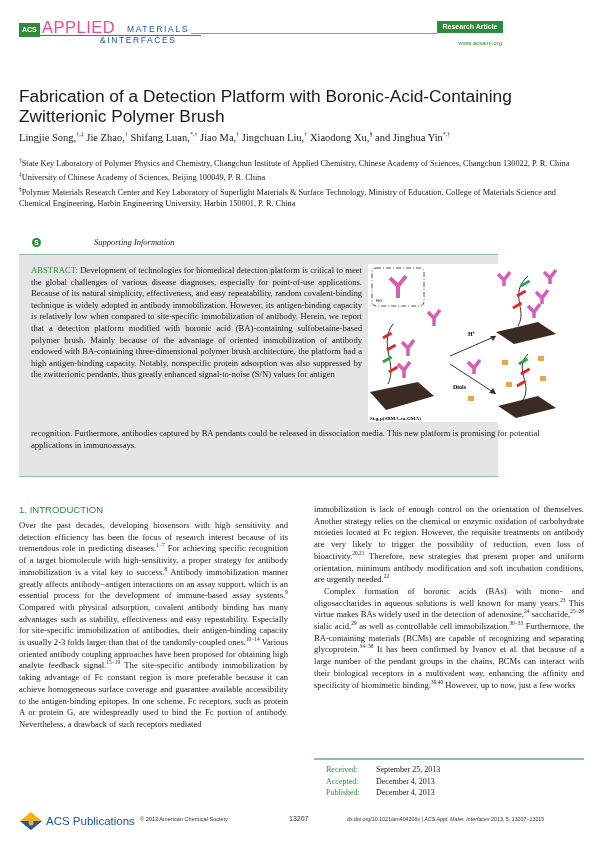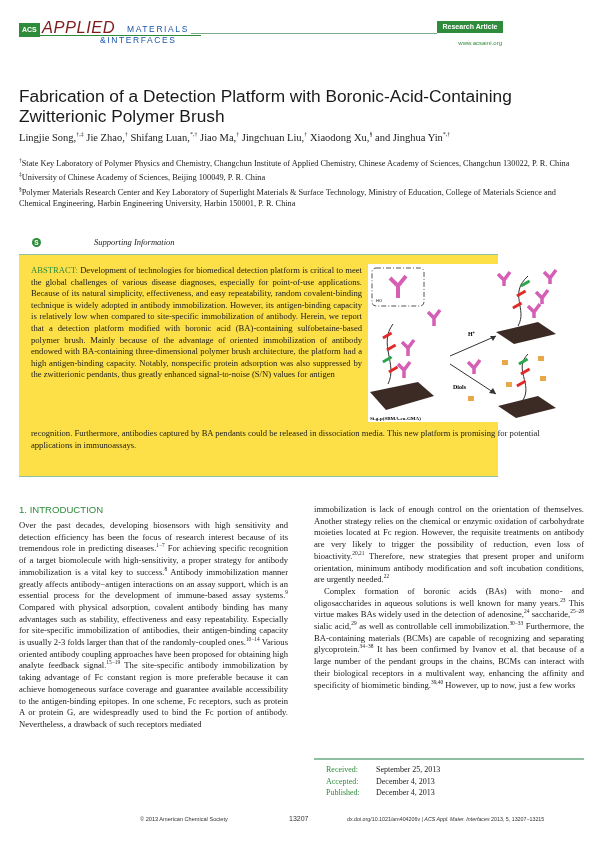--- a/index.html
+++ b/index.html
@@ -4,22 +4,22 @@
 <style>
   html, body { margin: 0; padding: 0; background: #ffffff; }
   body { width: 605px; height: 842px; position: relative; overflow: hidden;
          font-family: "Liberation Serif", "DejaVu Serif", serif; color: #1a1a1a; }
 
   
   .journal-logo { position: absolute; left: 19px; top: 20px; height: 24px; }
   .acs-box { position: absolute; left: 0; top: 3px; background: #2e8b3a; color: #fff;
              font-family: "Liberation Sans", sans-serif; font-weight: bold; font-size: 7px;
              padding: 2px 3px; height: 10px; line-height: 10px; }
-  .applied { position: absolute; left: 23px; top: -2px; color: #7f1d1d;
-             font-family: "Liberation Sans", sans-serif; font-size: 16.5px; letter-spacing: 0.5px; white-space: nowrap; font-style: italic; }
+  .applied { position: absolute; left: 23px; top: -2px; color: #ec4899;
+             font-family: "Liberation Sans", sans-serif; font-size: 16.5px; letter-spacing: 0.5px; white-space: nowrap; }
   .materials { position: absolute; left: 92px; top: 4px; color: #1b55a8;
                font-family: "Liberation Sans", sans-serif; font-size: 8.5px; letter-spacing: 1.6px; white-space: nowrap; padding-left: 16px; }
   .interfaces { position: absolute; left: 81px; top: 15px; color: #1b55a8;
                 font-family: "Liberation Sans", sans-serif; font-size: 8.5px; letter-spacing: 1.6px; white-space: nowrap; }
   .logo-underline { position: absolute; left: 0; top: 15px; width: 182px; height: 1px; background: #2e8b3a; }
   .header-rule { position: absolute; left: 191px; top: 33px; width: 246px; height: 1px; background: #7aa88a; }
   .research-badge { position: absolute; left: 437px; top: 21px; width: 66px; height: 12px; background: #2e8b3a;
                     color: #fff; font-family: "Liberation Sans", sans-serif; font-size: 7px; font-weight: bold;
                     line-height: 12px; text-align: center; }
   .journal-url { position: absolute; right: 103px; top: 40px; font-family: "Liberation Sans", sans-serif;
@@ -32,21 +32,21 @@
   .authors sup { font-size: 6px; }
   .affils { position: absolute; left: 19px; top: 155px; width: 570px; font-size: 8.3px; line-height: 11.6px; }
   .affil { margin-bottom: 0; }
   .affil sup { font-size: 5.5px; }
   .supporting { position: absolute; left: 32px; top: 237px; font-size: 8.5px; font-style: italic; display: flex; align-items: center; gap: 48px; }
   .si-icon { display: inline-block; width: 9px; height: 9px; border-radius: 50%; background: #2e8b3a; color: #fff;
              font-family: "Liberation Sans", sans-serif; font-size: 6.5px; font-weight: bold; text-align: center;
              line-height: 9px; margin-right: 5px; font-style: normal; }
 
   
-  .abstract-box { position: absolute; left: 19px; top: 254px; width: 479px; height: 221px; background: #fde047;
+  .abstract-box { position: absolute; left: 19px; top: 254px; width: 479px; height: 221px; background: #e5e5e5;
                   border-top: 1.5px solid #8fc0a4; border-bottom: 1.5px solid #8fc0a4; }
   .abstract-text { position: absolute; left: 12px; top: 10px; width: 331px; font-size: 8.6px; line-height: 11.6px;
                    text-align: justify; }
   .abstract-cont { position: absolute; left: 12px; top: 173px; width: 545px; font-size: 8.6px; line-height: 11.6px; }
   .label-green { color: #2e8b3a; }
   .keywords { position: absolute; left: 12px; top: 201px; width: 545px; font-size: 8px; line-height: 11.6px; }
   .keywords .kw { font-style: italic; }
   .toc-figure { position: absolute; left: 349px; top: 9px; width: 210px; height: 158px; background: #ffffff; }
 
   
@@ -184,16 +184,24 @@
       <span class="dlabel">Accepted:</span>
       <span>December 4, 2013</span>
     </div>
   <div class="row">
       <span class="dlabel">Published:</span>
       <span>December 4, 2013</span>
     </div>
 </div>
 
 <div class="footer">
+  <div class="acs-pub-logo">
+    <svg width="22" height="18" viewBox="0 0 22 18">
+      <polygon points="11,0 22,9 11,18 0,9" fill="#f2b21c"></polygon>
+      <polygon points="0,9 22,9 11,18" fill="#1b55a8"></polygon>
+      <circle cx="11" cy="11" r="2.5" fill="#f2b21c"></circle>
+    </svg>
+    <span class="acs-pub-text">ACS Publications</span>
+  </div>
   <div class="copyright">© 2013 American Chemical Society</div>
   <div class="page-num">13207</div>
   <div class="doi"><span>dx.doi.org/10.1021/am404206v | </span><i>ACS Appl. Mater. Interfaces</i><span> 2013, 5, 13207−13215</span></div>
 </div>
 
 </body></html>

